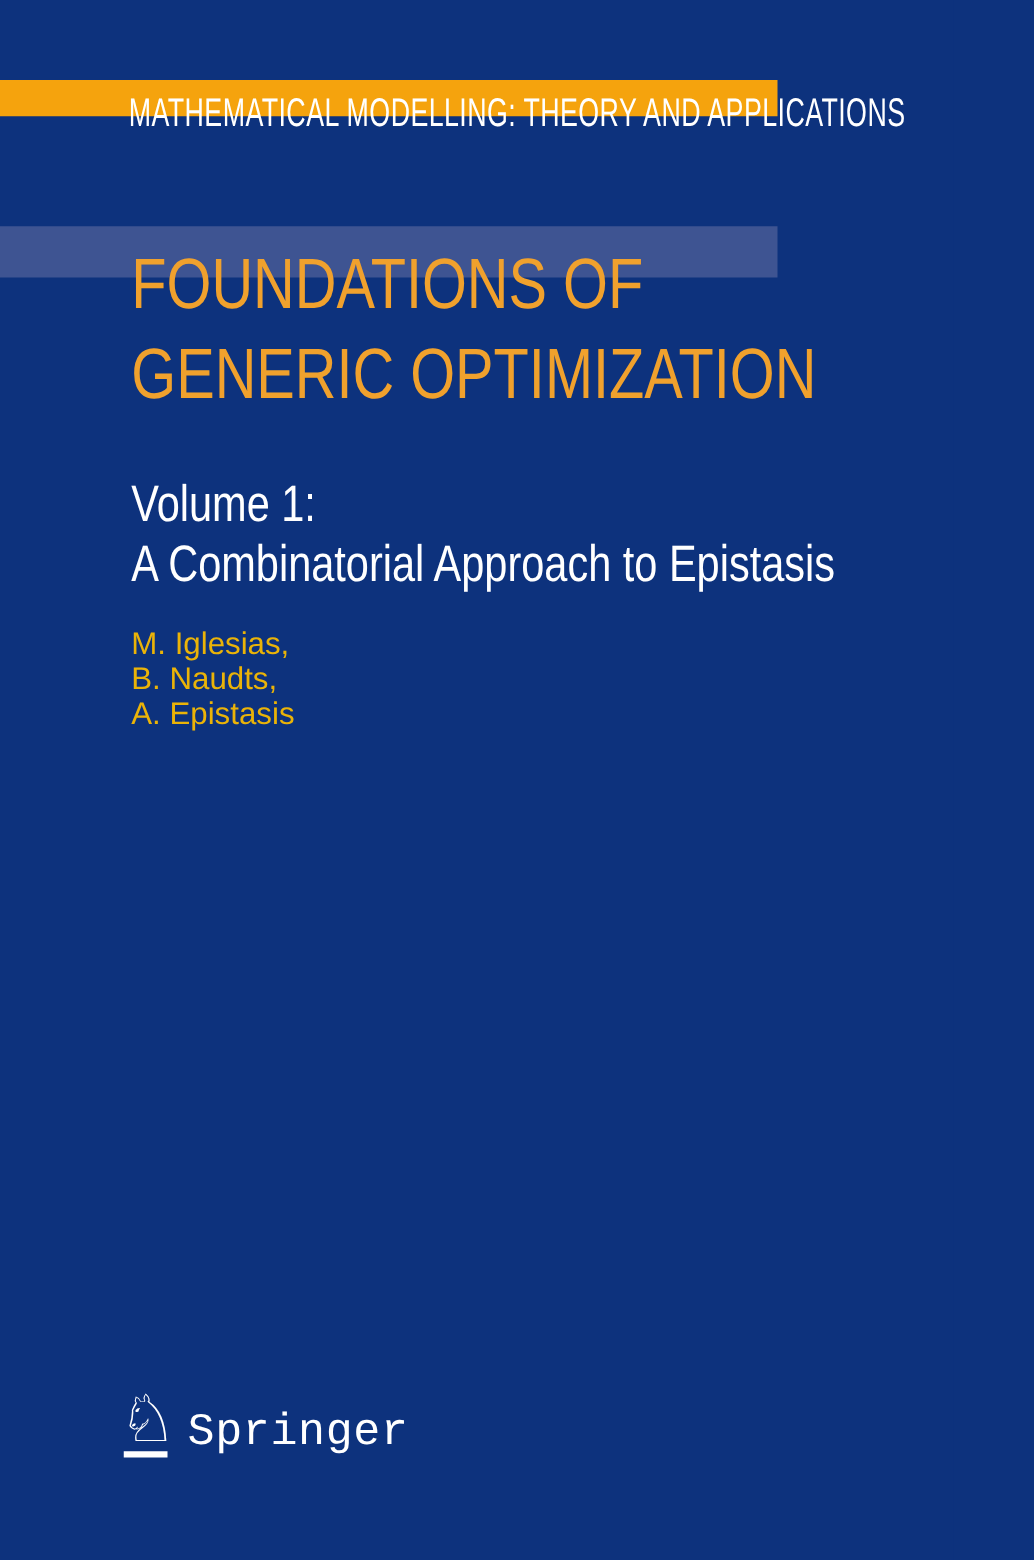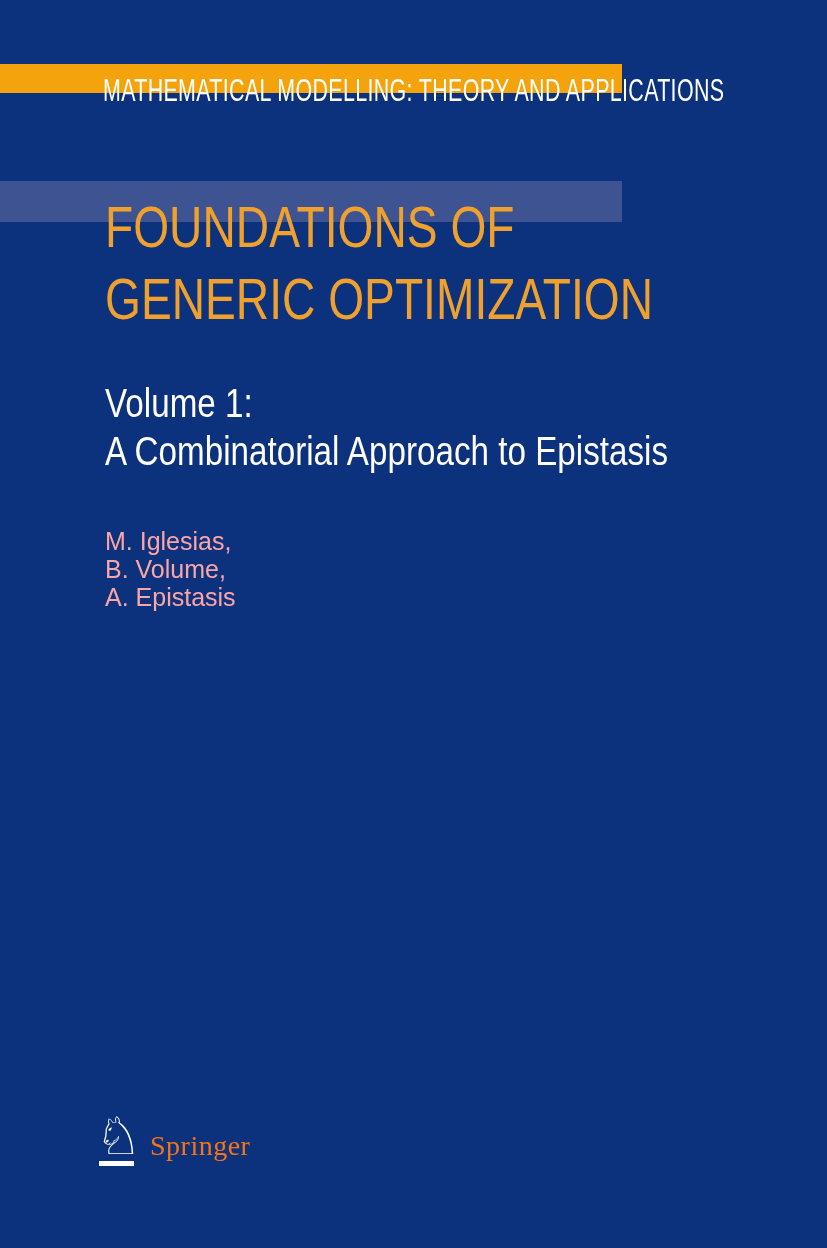--- a/index.html
+++ b/index.html
@@ -66,25 +66,25 @@
     line-height: 48px;
     font-weight: 400;
     color: #FFFFFF;
     white-space: nowrap;
     transform: scaleX(0.81);
     transform-origin: 0 0;
   }
   .authors {
     position: absolute;
     left: 105px;
-    top: 527px;
+    top: 501px;
     font-size: 25px;
     line-height: 28px;
     font-weight: 400;
-    color: #fca5a5;
+    color: #eab308;
     white-space: nowrap;
   }
   .logo {
     position: absolute;
     left: 0;
     top: 0;
     width: 827px;
     height: 1248px;
     pointer-events: none;
   }
@@ -102,25 +102,25 @@
     left: 99px;
     top: 1161px;
     width: 35px;
     height: 5px;
     background: #FFFFFF;
   }
   .springer-wordmark {
     position: absolute;
     left: 150px;
     top: 1126px;
-    font-family: Liberation Serif, serif;
-    font-size: 28px;
+    font-family: Liberation Mono, monospace;
+    font-size: 36px;
     line-height: 40px;
     font-weight: 400;
-    color: #f97316;
+    color: #ffffff;
     letter-spacing: 0.5px;
   }
 </style>
 </head>
 <body>
 
 <div class="cover">
 
   <div class="series-bar"></div>
   <div class="series-text">MATHEMATICAL MODELLING: THEORY AND APPLICATIONS</div>
@@ -132,21 +132,21 @@
     <div>GENERIC OPTIMIZATION</div>
   </div>
 
   <div class="subtitle">
     <div>Volume 1:</div>
     <div>A Combinatorial Approach to Epistasis</div>
   </div>
 
   <div class="authors">
     <div>M. Iglesias,</div>
-    <div>B. Volume,</div>
+    <div>B. Naudts,</div>
     <div>A. Epistasis</div>
   </div>
 
   <div class="logo">
     <div class="horse-icon">♘</div>
     <div class="logo-underline"></div>
     <div class="springer-wordmark">Springer</div>
   </div>
 
 </div>

